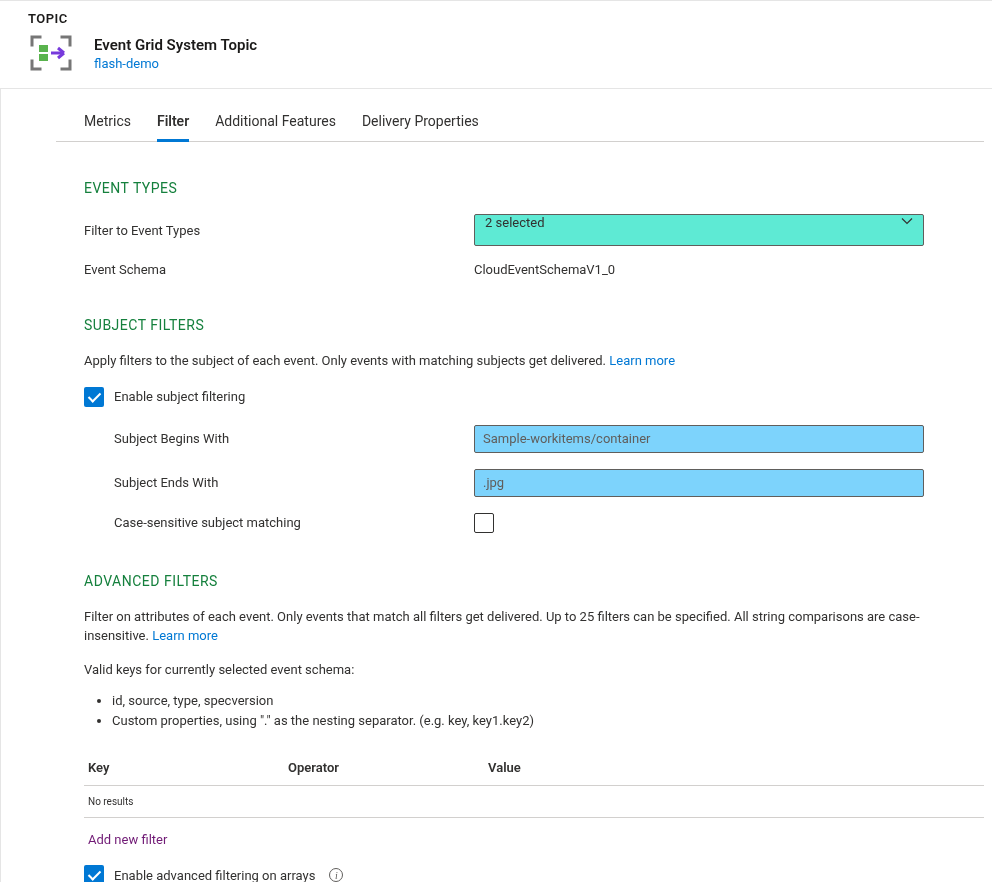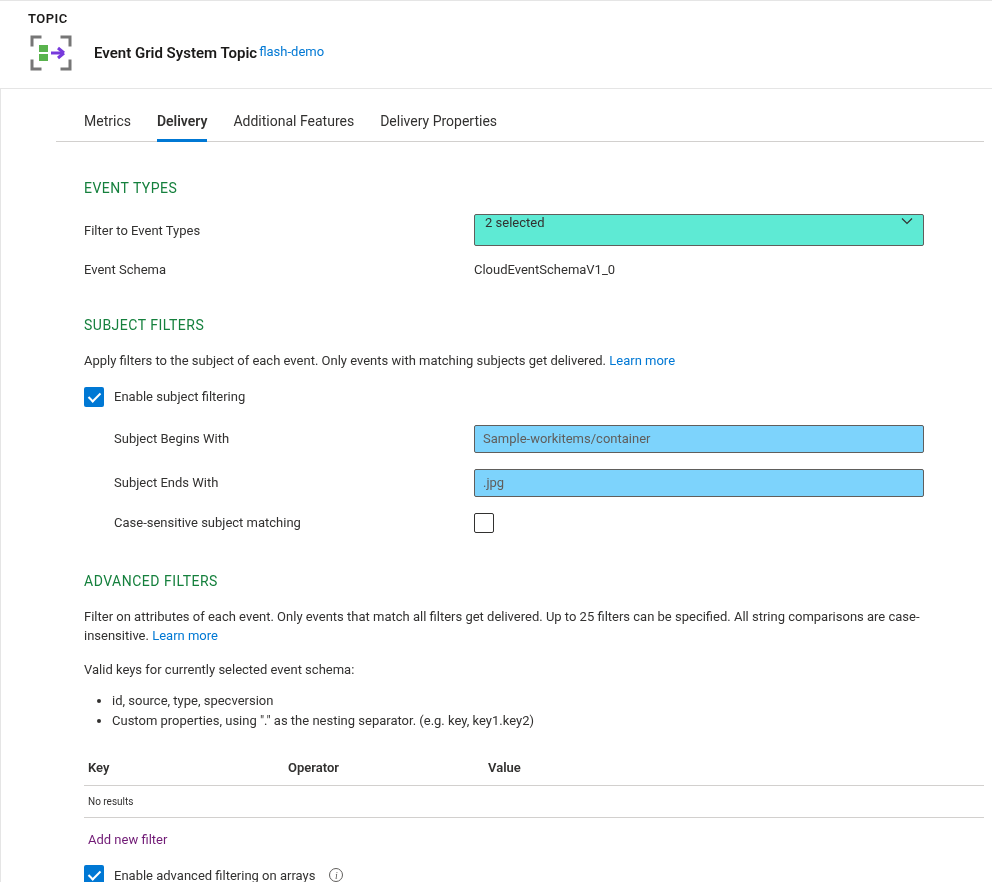--- a/index.html
+++ b/index.html
@@ -35,20 +35,21 @@
   }
   .topic-icon {
     width: 46px;
     height: 42px;
     display: flex;
     align-items: center;
     justify-content: center;
   }
   .topic-titles {
     display: flex;
+    flex-direction: column;
     gap: 2px;
   }
   .topic-title {
     font-size: 15px;
     font-weight: 600;
     color: #1b1a19;
   }
   .topic-link {
     font-size: 13px;
     color: #0078d4;
@@ -260,21 +261,21 @@
       <div class="topic-title">Event Grid System Topic</div>
       <div class="topic-link">flash-demo</div>
     </div>
   </div>
 </div>
 
 <div class="main">
 
   <div class="tabs">
     <div class="tab">Metrics</div>
-    <div class="tab active">Delivery</div>
+    <div class="tab active">Filter</div>
     <div class="tab">Additional Features</div>
     <div class="tab">Delivery Properties</div>
   </div>
 
   <div class="content-wrap">
 
     <div class="section">
       <div class="section-title">EVENT TYPES</div>
       <div class="form-row">
         <div class="form-label">Filter to Event Types</div>

